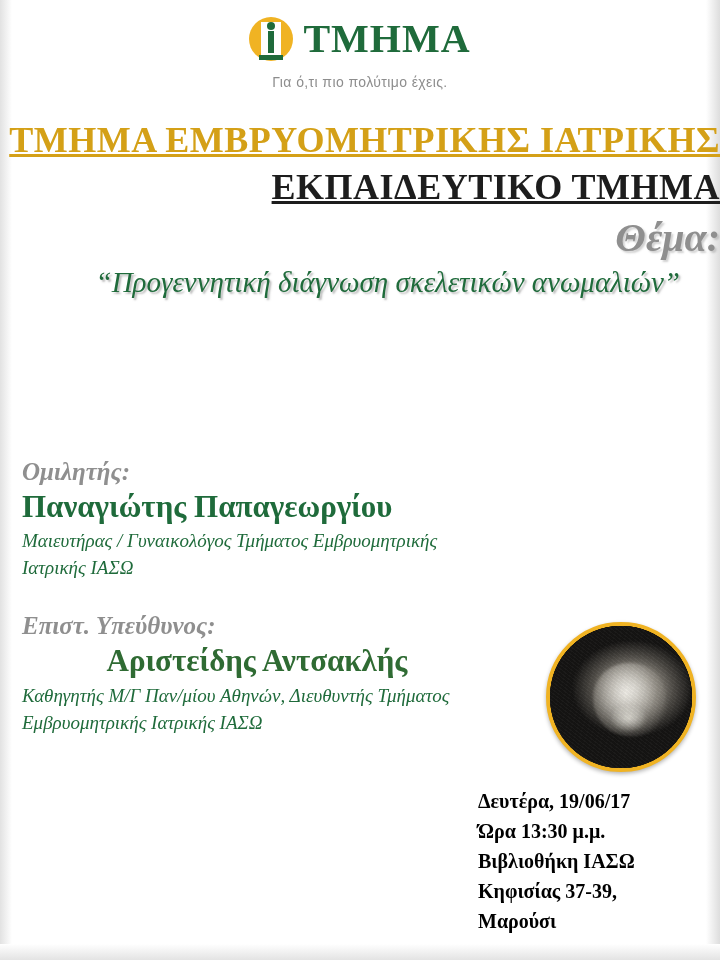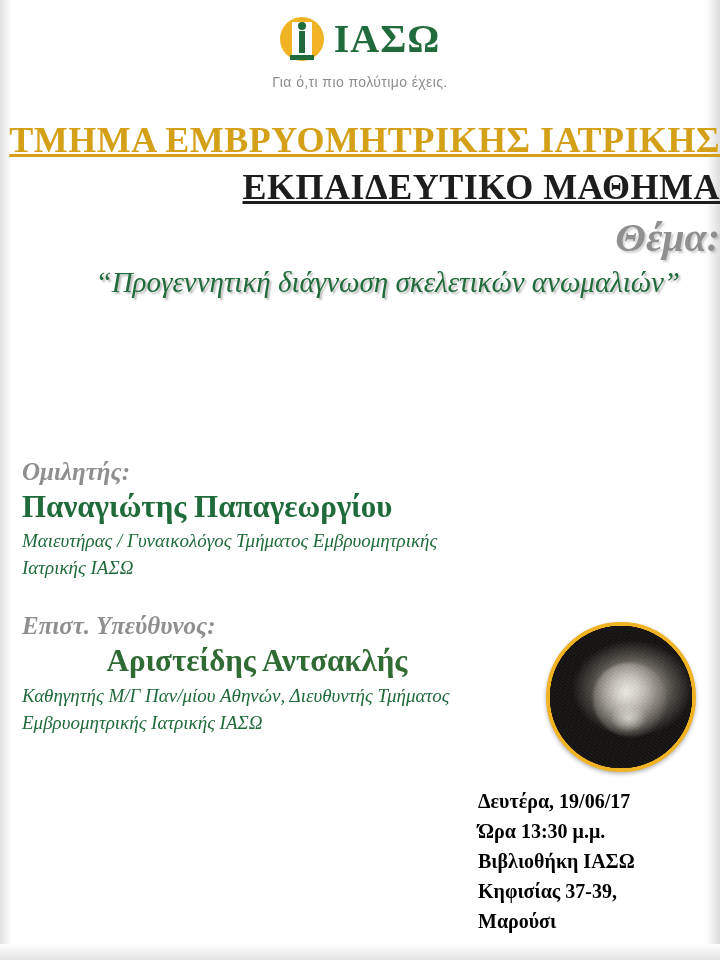--- a/index.html
+++ b/index.html
@@ -272,28 +272,28 @@
 
   <div class="logo-block">
     <div class="logo-row">
       <div class="logo-mark">
         <div class="ring"></div>
         <div class="inner"></div>
         <div class="dot"></div>
         <div class="stem"></div>
         <div class="base"></div>
       </div>
-      <div class="logo-word">ΙΑΣΩ</div>
+      <div class="logo-word">ΤΜΗΜΑ</div>
     </div>
     <div class="logo-tagline">Για ό,τι πιο πολύτιμο έχεις.</div>
   </div>
 
   <div class="heading-block">
     <div class="dept-title">ΤΜΗΜΑ ΕΜΒΡΥΟΜΗΤΡΙΚΗΣ ΙΑΤΡΙΚΗΣ</div>
-    <div class="course-title">ΕΚΠΑΙΔΕΥΤΙΚΟ ΜΑΘΗΜΑ</div>
+    <div class="course-title">ΕΚΠΑΙΔΕΥΤΙΚΟ ΤΜΗΜΑ</div>
     <div class="subject-label">Θέμα:</div>
     <div class="subject-text">“Προγεννητική διάγνωση σκελετικών ανωμαλιών”</div>
   </div>
 
   <div class="people-block">
     <div>
       <div class="role-label">Ομιλητής:</div>
       <div class="person-name">Παναγιώτης Παπαγεωργίου</div>
       <div class="person-desc">Μαιευτήρας / Γυναικολόγος Τμήματος Εμβρυομητρικής Ιατρικής ΙΑΣΩ</div>
     </div>

